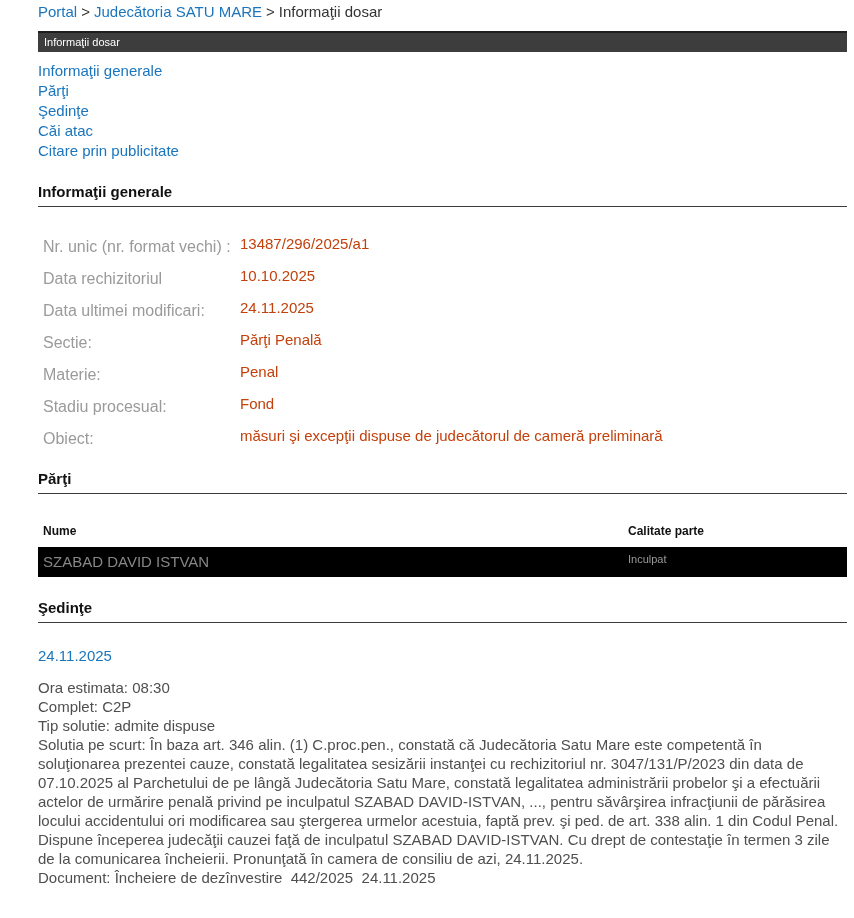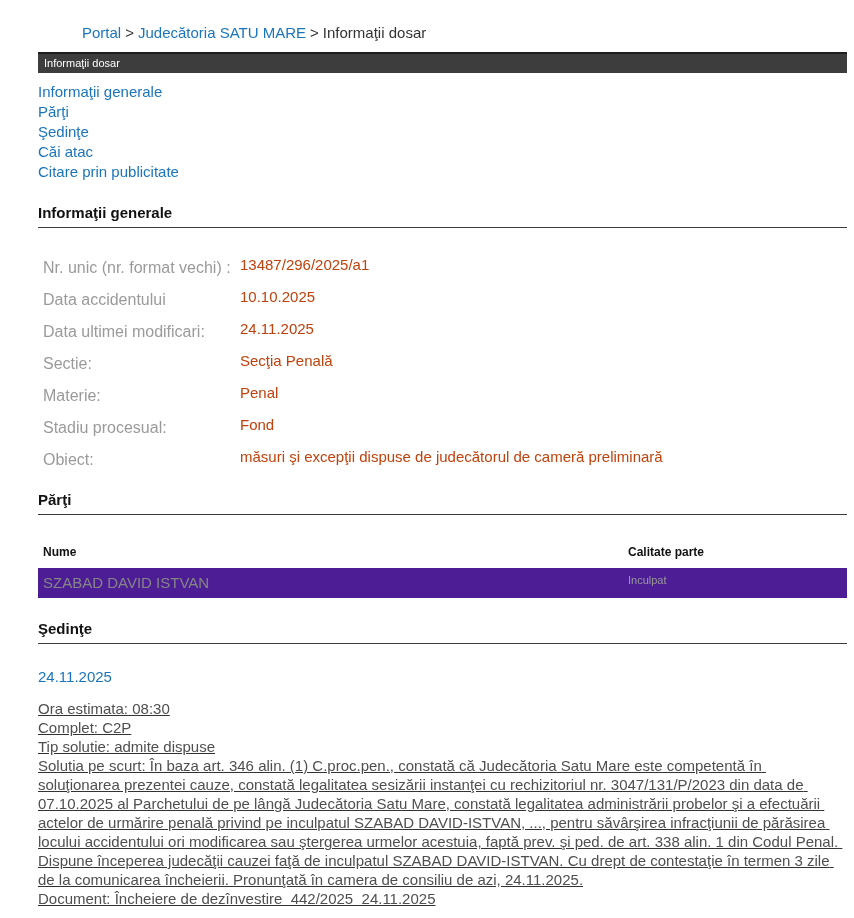--- a/index.html
+++ b/index.html
@@ -7,24 +7,23 @@
     background: #ffffff;
     font-family: "Liberation Sans", sans-serif;
     color: #333;
   }
   body { width: 854px; min-height: 918px; }
 
   .content { margin: 0 7px 0 38px; }
 
   
   .breadcrumb {
-    padding-top: 24px;
+    padding-top: 3px;
     font-size: 15px;
     color: #333;
-    margin-left: 44px;
   }
   .breadcrumb a {
     color: #1b75bc;
     text-decoration: none;
   }
   .breadcrumb .sep { color: #333; margin: 0 4px; }
   .breadcrumb .current { color: #333; }
 
   
   .tabbar {
@@ -81,21 +80,21 @@
   .parties-head {
     display: flex;
     font-size: 12px;
     font-weight: bold;
     color: #111;
     padding-bottom: 9px;
     gap: 27px;
   }
   .parties-row {
     display: flex;
-    background: #4c1d95;
+    background: #000000;
     min-height: 30px;
     padding-top: 4px;
     padding-bottom: 4px;
     align-items: flex-start;
   }
   .col-name { flex: 1 1 auto; padding-left: 5px; }
   .col-role { flex: 0 0 219px; }
   .parties-row .col-name {
     font-size: 15px;
     color: #868686;
@@ -107,21 +106,21 @@
     padding-top: 2px;
   }
 
   
   .session { margin-top: 24px; }
   .session-date {
     color: #1b75bc;
     text-decoration: none;
     font-size: 15px;
   }
-  .session-lines { margin-top: 13px; text-decoration: underline; }
+  .session-lines { margin-top: 13px; }
   .session-line {
     font-size: 15px;
     line-height: 19px;
     color: #4f4f4f;
     white-space: pre-wrap;
   }
   .bottom-space { height: 20px; }
 </style>
 </head>
 <body>
@@ -145,30 +144,30 @@
   </div>
 
   <div class="section-heading">Informaţii generale</div>
 
   <div class="fields">
     <div class="field-row">
       <div class="field-label">Nr. unic (nr. format vechi) :</div>
       <div class="field-value">13487/296/2025/a1</div>
     </div>
     <div class="field-row">
-      <div class="field-label">Data accidentului</div>
+      <div class="field-label">Data rechizitoriul</div>
       <div class="field-value">10.10.2025</div>
     </div>
     <div class="field-row">
       <div class="field-label">Data ultimei modificari:</div>
       <div class="field-value">24.11.2025</div>
     </div>
     <div class="field-row">
       <div class="field-label">Sectie:</div>
-      <div class="field-value">Secţia Penală</div>
+      <div class="field-value">Părţi Penală</div>
     </div>
     <div class="field-row">
       <div class="field-label">Materie:</div>
       <div class="field-value">Penal</div>
     </div>
     <div class="field-row">
       <div class="field-label">Stadiu procesual:</div>
       <div class="field-value">Fond</div>
     </div>
     <div class="field-row">

